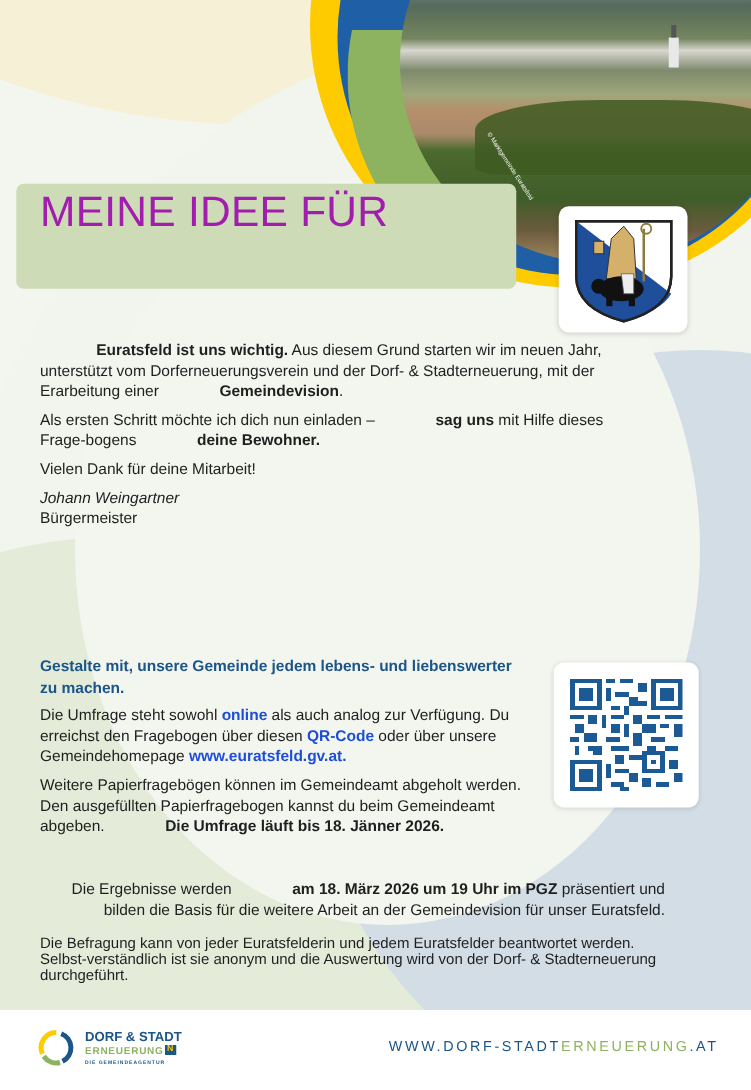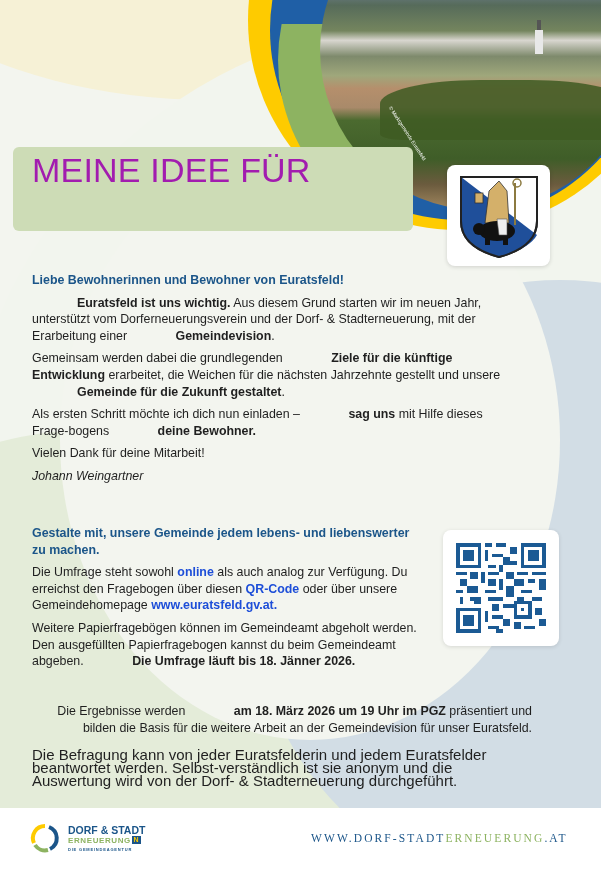--- a/index.html
+++ b/index.html
@@ -40,31 +40,31 @@
   .content { position: absolute; left: 32px; width: 480px; font-size: 12.4px; line-height: 16.6px; color: #1f1f1f; }
   .content b { font-weight: bold; padding-left: 45px; }
   .content .accent { color: #1d4ed8; font-weight: bold; }
   .section-title { color: #1b5589; font-weight: bold; }
   .p { margin-bottom: 6px; }
   .sig { font-style: italic; }
 
   .qr-card { position: absolute; left: 443px; top: 530px; width: 116px; height: 116px; background: #ffffff; border-radius: 8px; box-shadow: 0 1px 4px rgba(0,0,0,0.12); }
   .qr-card svg { position: absolute; left: 13px; top: 13px; }
 
-  .small { font-size: 15px; line-height: 13px; }
+  .small { font-size: 12px; line-height: 13px; }
 
   
   .footer { position: absolute; left: 0; top: 808px; width: 601px; height: 48px; background: #ffffff; }
   .logo { position: absolute; left: 30px; top: 13px; width: 140px; height: 36px; }
   .logo-mark { position: absolute; left: 0; top: 2px; width: 30px; height: 30px; }
   .logo-t1 { position: absolute; left: 38px; top: 3px; font-size: 10.5px; font-weight: bold; color: #1b5589; white-space: nowrap; }
   .logo-t2 { position: absolute; left: 38px; top: 15px; font-size: 8px; font-weight: bold; color: #8db361; letter-spacing: 0.6px; white-space: nowrap; }
   .logo-badge { display: inline-block; width: 9px; height: 8px; background: #1b5589; color: #fecb00; font-size: 7px; line-height: 8px; text-align: center; margin-left: 1px; vertical-align: top; }
   .logo-t3 { position: absolute; left: 38px; top: 26px; font-size: 4px; font-weight: bold; color: #1b5589; letter-spacing: 0.8px; white-space: nowrap; }
-  .footer-url { position: absolute; left: 311px; top: 24px; font-size: 11.5px; letter-spacing: 2.1px; white-space: nowrap; font-family: Liberation Serif, serif; }
+  .footer-url { position: absolute; left: 311px; top: 24px; font-size: 11.5px; letter-spacing: 2.1px; white-space: nowrap; }
   .footer-url .u1 { color: #1b5589; }
   .footer-url .u2 { color: #8db361; }
   .footer-url .u3 { color: #1b5589; }
 </style>
 </head>
 <body>
 
 <div class="poster">
   <div class="bg-cream"></div>
   <div class="bg-light"></div>
@@ -97,26 +97,25 @@
       <circle cx="60" cy="10" r="4" fill="none" stroke="#8c7a40" stroke-width="1.5"></circle>
       <ellipse cx="40" cy="58" rx="18" ry="10" fill="#111"></ellipse>
       <circle cx="22" cy="56" r="6" fill="#111"></circle>
       <rect x="28" y="62" width="5" height="10" fill="#111"></rect>
       <rect x="46" y="62" width="5" height="10" fill="#111"></rect>
       <path d="M40 46 L50 46 L50 62 L42 62 Z" fill="#eeeeee" stroke="#555" stroke-width="0.6"></path>
     </svg>
   </div>
 
   <div class="content" style="top:272px;">
-    <div class="section-title p">Liebe Bewohnerinnen und Bewohner von Euratsfeld!</div>
     <div class="p"><b>Euratsfeld ist uns wichtig.</b><span> Aus diesem Grund starten wir im neuen Jahr, unterstützt vom Dorferneuerungsverein und der Dorf- &amp; Stadterneuerung, mit der Erarbeitung einer </span><b>Gemeindevision</b><span>.</span></div>
-    <div class="p"><span>Gemeinsam werden dabei die grundlegenden </span><b>Ziele für die künftige Entwicklung</b><span> erarbeitet, die Weichen für die nächsten Jahrzehnte gestellt und unsere </span><b>Gemeinde für die Zukunft gestaltet</b><span>.</span></div>
     <div class="p"><span>Als ersten Schritt möchte ich dich nun einladen – </span><b>sag uns</b><span> mit Hilfe dieses Frage-bogens </span><b>deine Bewohner.</b></div>
     <div class="p">Vielen Dank für deine Mitarbeit!</div>
     <div class="sig">Johann Weingartner</div>
+    <div>Bürgermeister</div>
   </div>
 
   <div class="content" style="top:525px; width:385px;">
     <div class="section-title p">Gestalte mit, unsere Gemeinde jedem lebens- und liebenswerter zu machen.</div>
     <div class="p"><span>Die Umfrage steht sowohl </span><span class="accent">online</span><span> als auch analog zur Verfügung. Du erreichst den Fragebogen über diesen </span><span class="accent">QR-Code</span><span> oder über unsere Gemeindehomepage </span><span class="accent">www.euratsfeld.gv.at.</span></div>
     <div class="p"><span>Weitere Papierfragebögen können im Gemeindeamt abgeholt werden. Den ausgefüllten Papierfragebogen kannst du beim Gemeindeamt abgeben. </span><b>Die Umfrage läuft bis 18. Jänner 2026.</b></div>
   </div>
 
   <div class="qr-card">
     <svg width="90" height="90" viewBox="0 0 25 25" shape-rendering="crispEdges">

